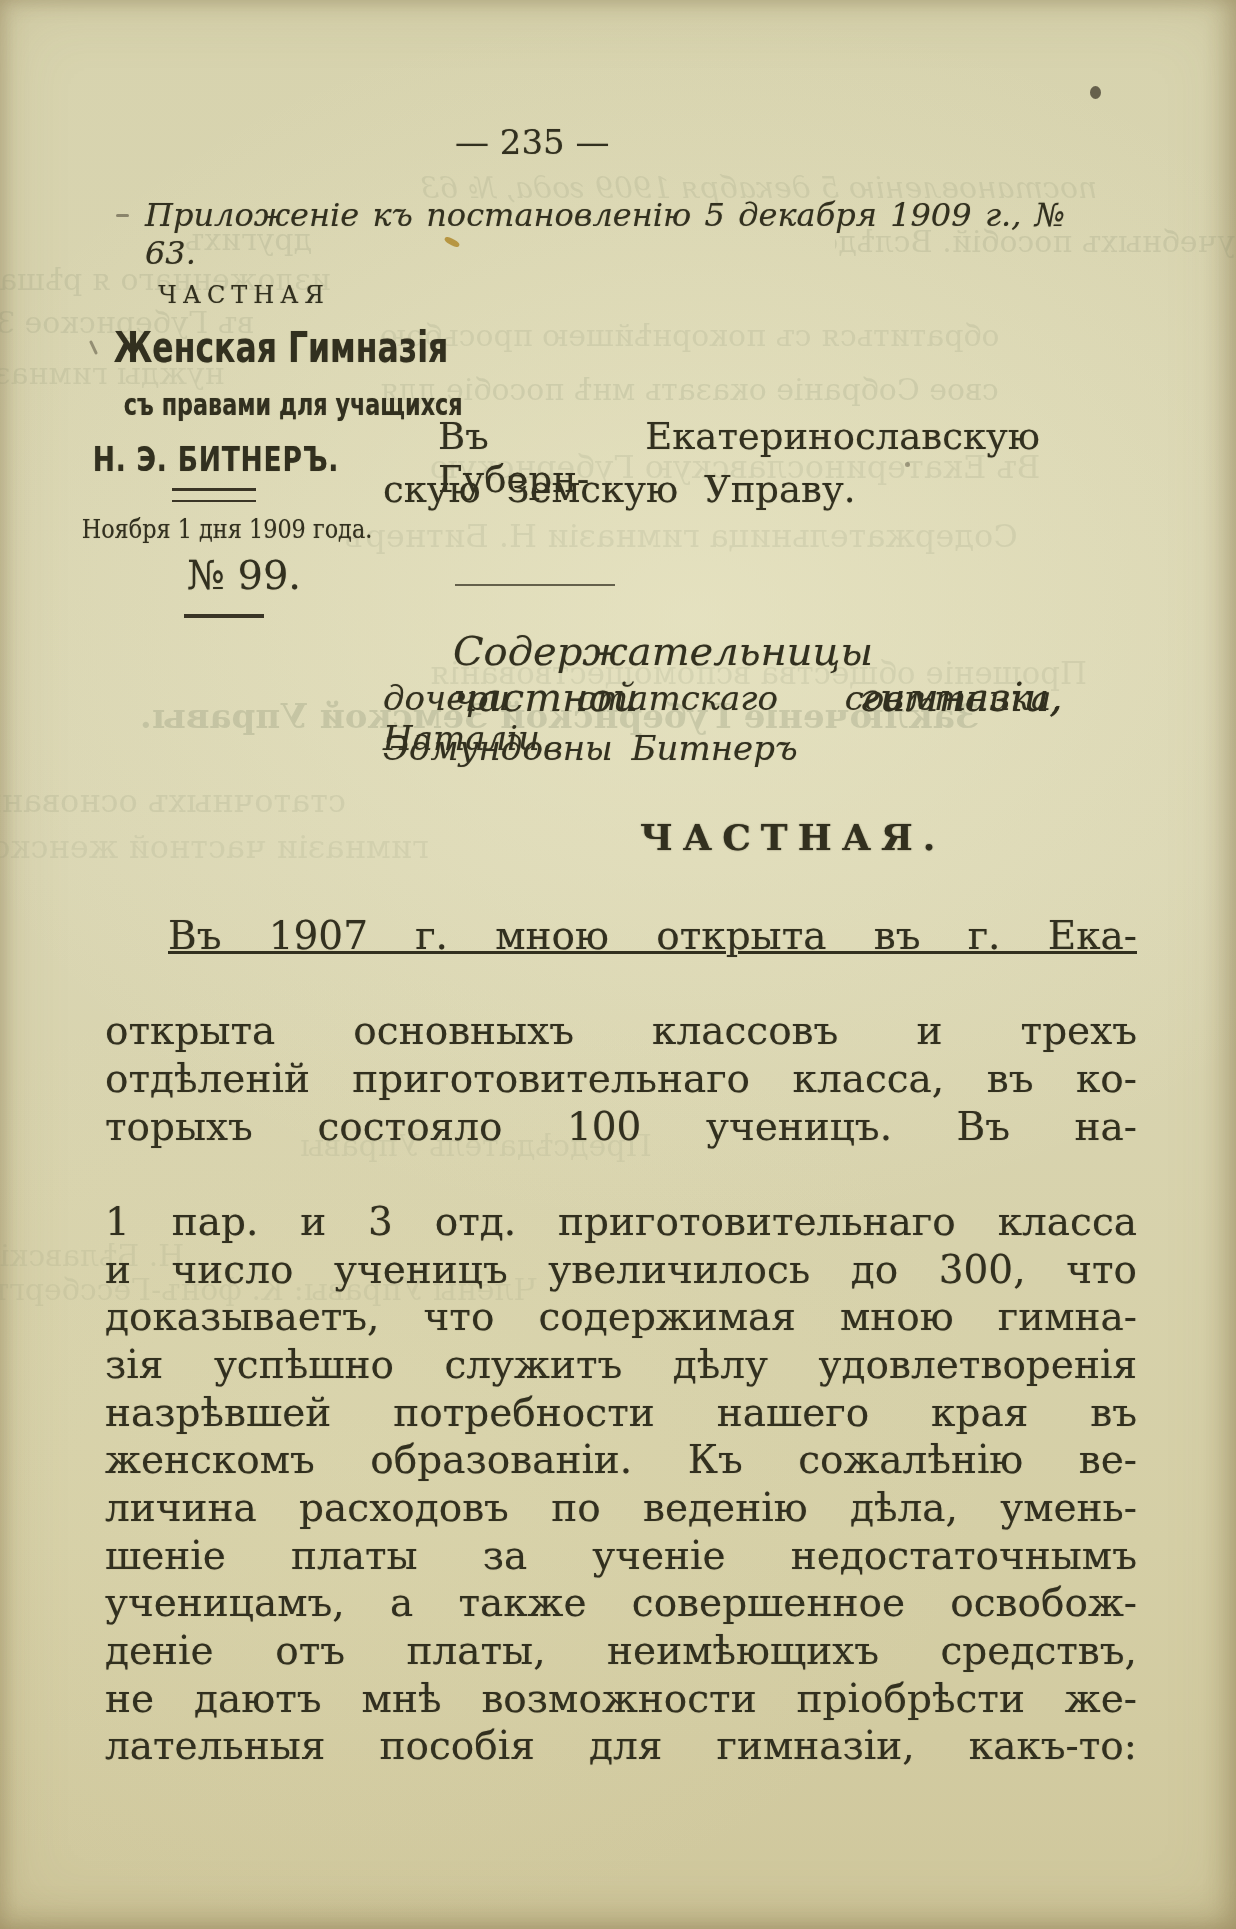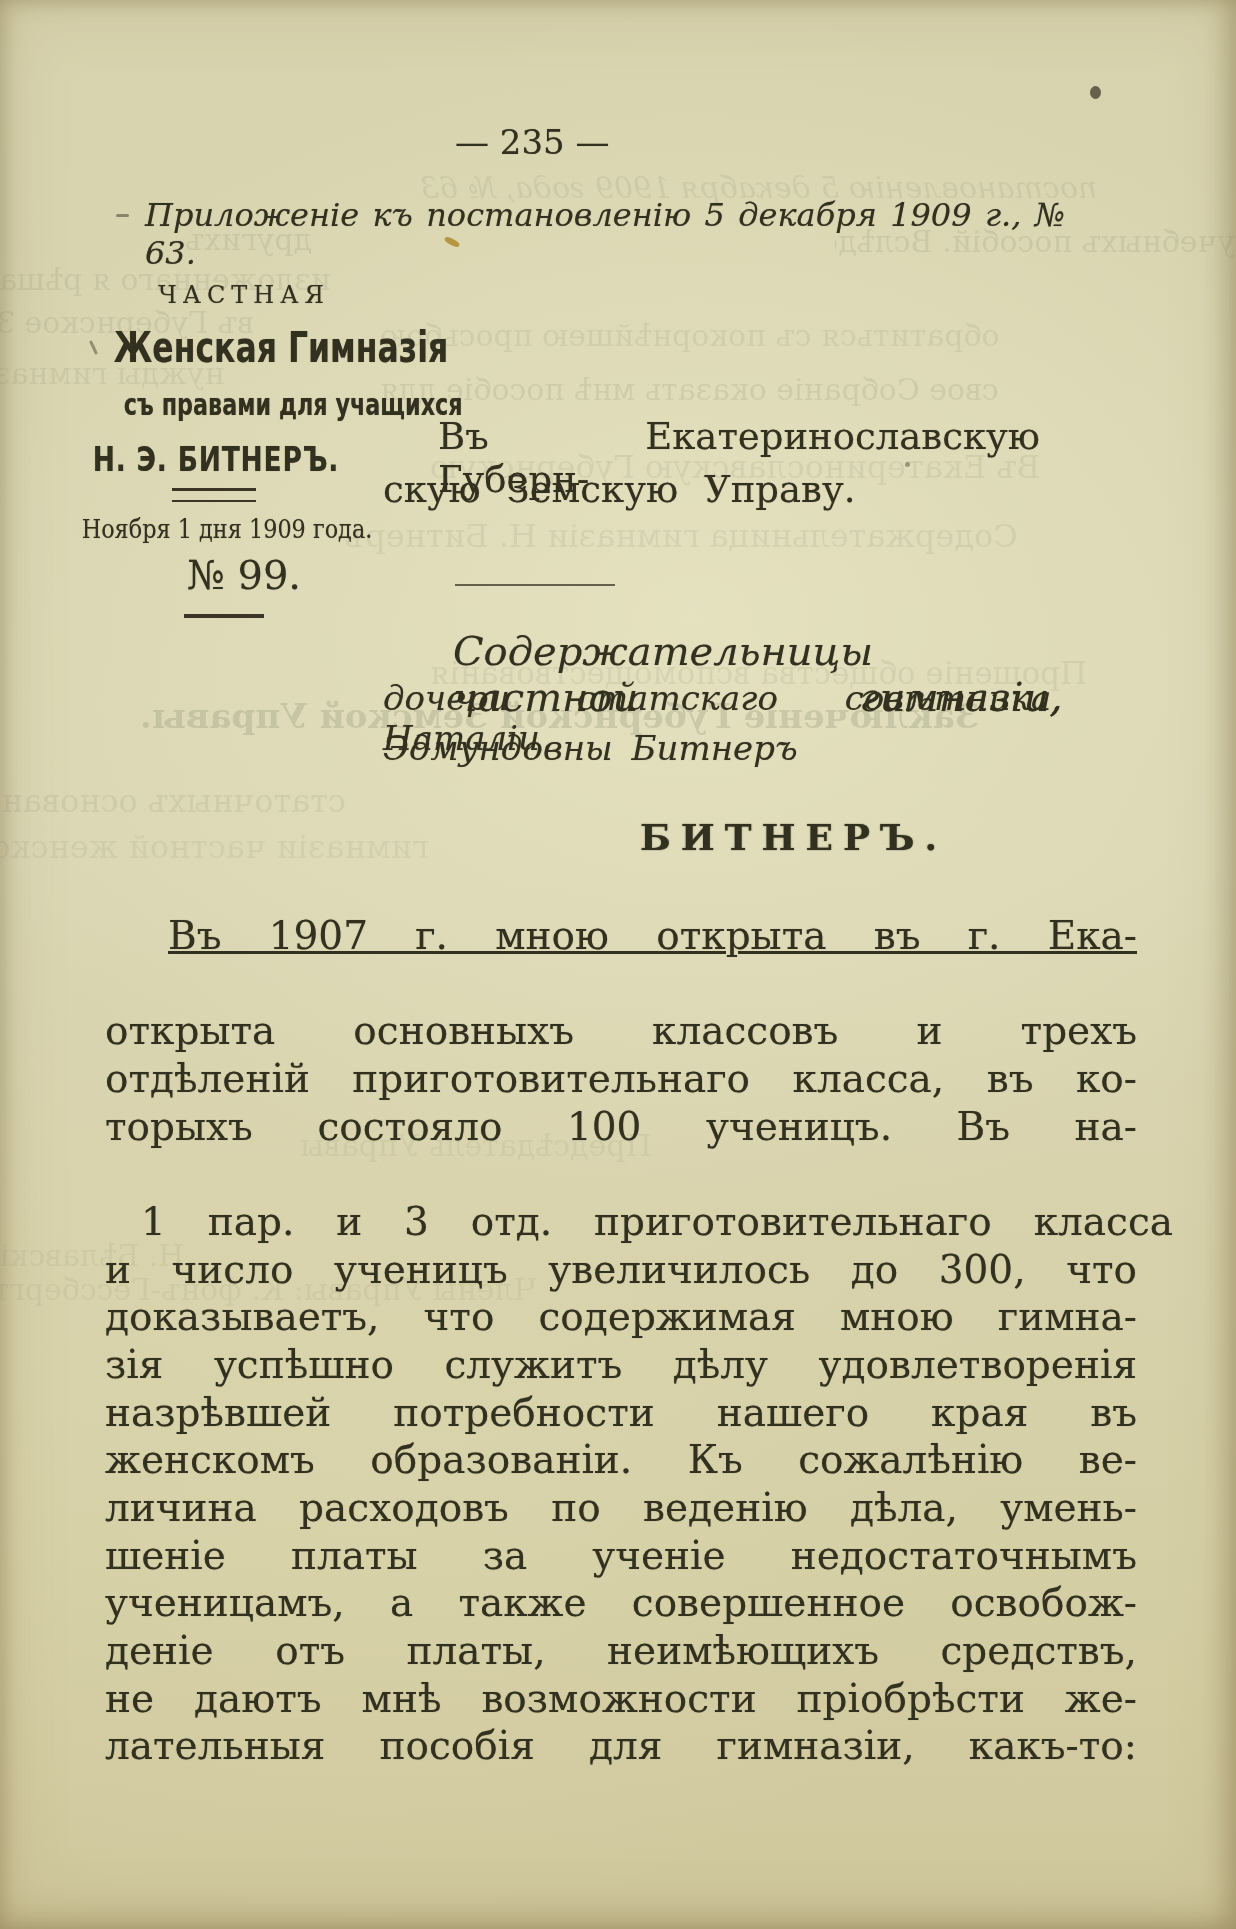--- a/index.html
+++ b/index.html
@@ -97,27 +97,27 @@
 
   <div class="abs ink jline" style="left:383px;top:415px;width:657px;padding-left:55px;box-sizing:border-box;font-size:37px;">Въ Екатеринославскую Губерн-</div>
   <div class="abs ink" style="left:383px;top:468px;font-size:37px;word-spacing:14px;">скую Земскую Управу.</div>
 
   <div class="abs" style="left:455px;top:584px;width:160px;height:2px;background:#3a3526;opacity:0.75;"></div>
 
   <div class="abs ink jline" style="left:383px;top:628px;width:679px;padding-left:70px;box-sizing:border-box;font-size:40px;font-style:italic;">Содержательницы частной гимназіи,</div>
   <div class="abs ink jline" style="left:383px;top:678px;width:679px;font-size:34px;font-style:italic;">дочери статскаго совѣтника, Наталіи</div>
   <div class="abs ink" style="left:383px;top:728px;font-size:34px;font-style:italic;word-spacing:8px;">Эдмундовны Битнеръ</div>
 
-  <div class="abs ink" style="left:640px;top:816px;font-size:36px;font-weight:bold;letter-spacing:10px;text-shadow:0 0 1.4px rgba(50,46,30,0.8);">БИТНЕРЪ.</div>
+  <div class="abs ink" style="left:640px;top:816px;font-size:36px;font-weight:bold;letter-spacing:10px;text-shadow:0 0 1.4px rgba(50,46,30,0.8);">ЧАСТНАЯ.</div>
 
   <div class="abs ink jline body-line" style="top:915px;left:168px;width:969px;text-decoration:underline;">Въ 1907 г. мною открыта въ г. Ека-</div>
   <div class="abs ink jline body-line" style="top:1010px;">открыта основныхъ классовъ и трехъ</div>
   <div class="abs ink jline body-line" style="top:1058px;">отдѣленій приготовительнаго класса, въ ко-</div>
   <div class="abs ink jline body-line" style="top:1106px;">торыхъ состояло 100 ученицъ. Въ на-</div>
-  <div class="abs ink jline body-line" style="top:1201px;margin-left:36px;">1 пар. и 3 отд. приготовительнаго класса</div>
+  <div class="abs ink jline body-line" style="top:1201px;">1 пар. и 3 отд. приготовительнаго класса</div>
   <div class="abs ink jline body-line" style="top:1249px;">и число ученицъ увеличилось до 300, что</div>
   <div class="abs ink jline body-line" style="top:1296px;">доказываетъ, что содержимая мною гимна-</div>
   <div class="abs ink jline body-line" style="top:1344px;">зія успѣшно служитъ дѣлу удовлетворенія</div>
   <div class="abs ink jline body-line" style="top:1392px;">назрѣвшей потребности нашего края въ</div>
   <div class="abs ink jline body-line" style="top:1439px;">женскомъ образованіи. Къ сожалѣнію ве-</div>
   <div class="abs ink jline body-line" style="top:1487px;">личина расходовъ по веденію дѣла, умень-</div>
   <div class="abs ink jline body-line" style="top:1535px;">шеніе платы за ученіе недостаточнымъ</div>
   <div class="abs ink jline body-line" style="top:1582px;">ученицамъ, а также совершенное освобож-</div>
   <div class="abs ink jline body-line" style="top:1630px;">деніе отъ платы, неимѣющихъ средствъ,</div>
   <div class="abs ink jline body-line" style="top:1678px;">не даютъ мнѣ возможности пріобрѣсти же-</div>

